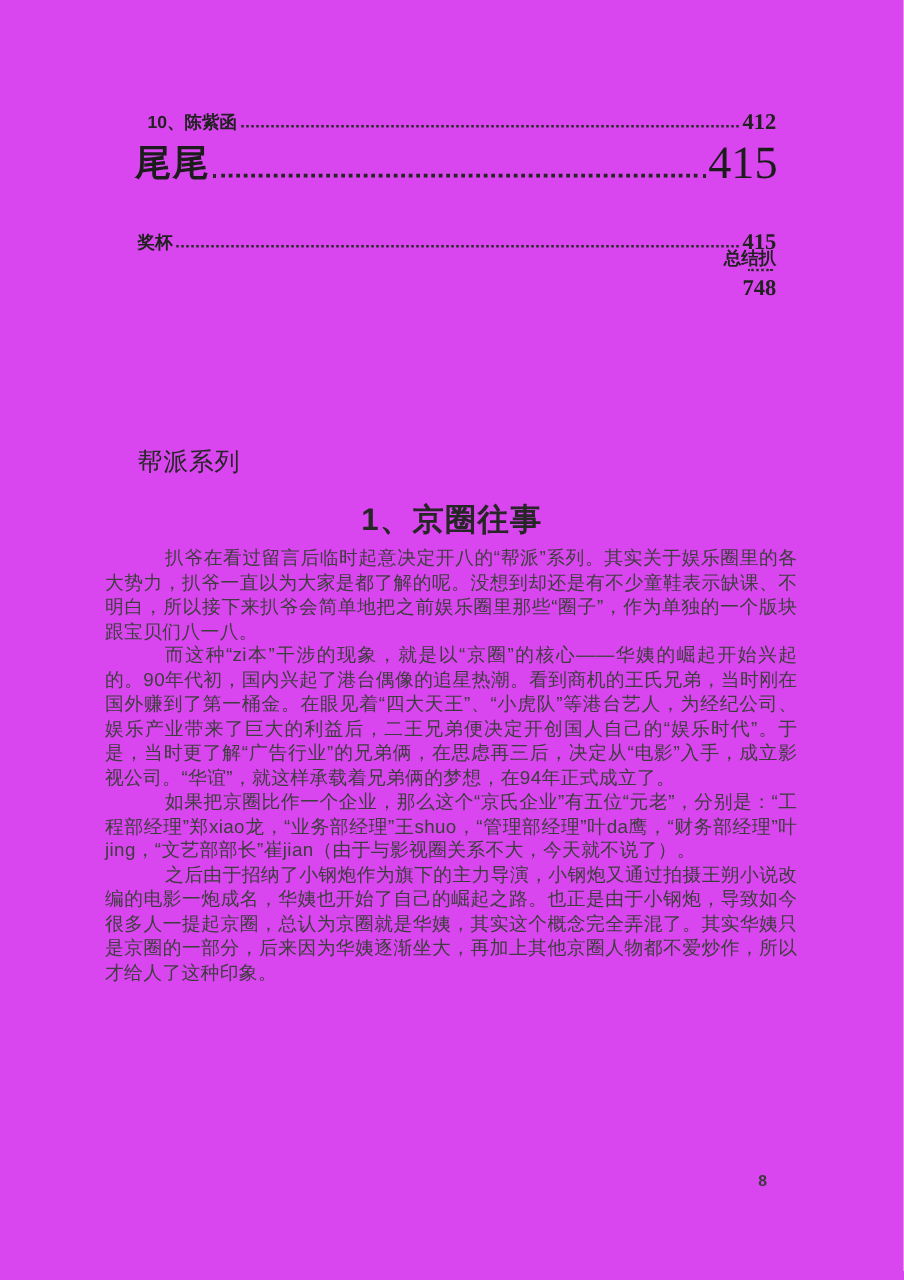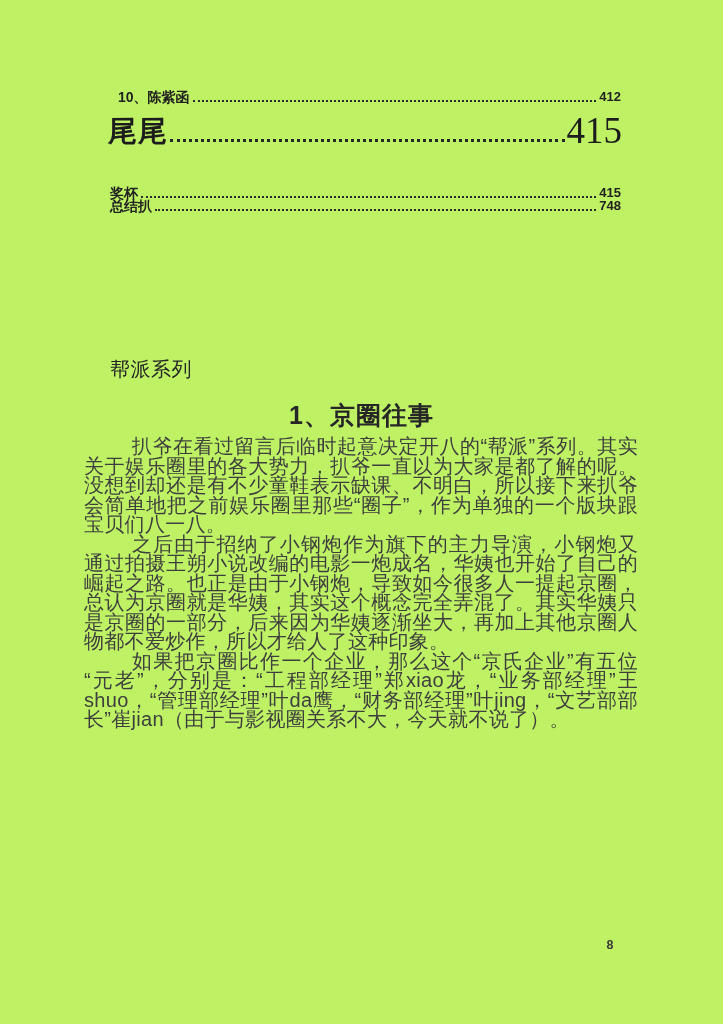--- a/index.html
+++ b/index.html
@@ -4,21 +4,21 @@
 <style>
   html, body {
     margin: 0;
     padding: 0;
     background: #ffffff;
   }
   .page {
     position: relative;
     width: 723px;
     height: 1024px;
-    background: #bef264;
+    background: #d946ef;
     overflow: hidden;
     font-family: "Liberation Sans", sans-serif;
   }
 
   
   .toc-row {
     position: absolute;
     display: flex;
     align-items: flex-end;
     color: #212121;
@@ -29,25 +29,26 @@
     flex: 1;
     border-bottom: 2px dotted #2b2b2b;
     margin: 0 3px 4px 3px;
     min-width: 20px;
   }
   .toc-row.sub {
     font-size: 14px;
     line-height: 18px;
   }
   .toc-row.sub .toc-page {
-    font-size: 13px;
+    font-size: 18px;
+    font-family: Liberation Serif, serif;
   }
   .toc-row.row1 { left: 118px; top: 88px;  width: 503px; }
   .toc-row.row2 { left: 110px; top: 184px; width: 511px; }
-  .toc-row.row3 { left: 110px; top: 197px; width: 511px; }
+  .toc-row.row3 { left: 110px; top: 197px; width: 511px; flex-direction: column; }
 
   .toc-row.chapter {
     left: 108px;
     top: 111px;
     width: 514px;
     color: #1c1c1c;
   }
   .toc-row.chapter .toc-label {
     font-size: 29px;
     line-height: 40px;
@@ -87,21 +88,21 @@
     color: #262626;
     letter-spacing: 1px;
   }
 
   
   .body-text {
     position: absolute;
     left: 84px;
     top: 437px;
     width: 554px;
-    font-size: 20px;
+    font-size: 15px;
     line-height: 19.5px;
     letter-spacing: 0.3px;
     color: #3e3e3e;
     text-align: justify;
   }
   .body-text p {
     margin: 0;
     text-indent: 48px;
   }
 
@@ -149,19 +150,20 @@
     </div>
 
   </div>
 
   <h2 class="series-title">帮派系列</h2>
 
   <h3 class="chapter-title">1、京圈往事</h3>
 
   <div class="body-text">
     <p>扒爷在看过留言后临时起意决定开八的“帮派”系列。其实关于娱乐圈里的各大势力，扒爷一直以为大家是都了解的呢。没想到却还是有不少童鞋表示缺课、不明白，所以接下来扒爷会简单地把之前娱乐圈里那些“圈子”，作为单独的一个版块跟宝贝们八一八。</p>
+    <p>而这种“zi本”干涉的现象，就是以“京圈”的核心——华姨的崛起开始兴起的。90年代初，国内兴起了港台偶像的追星热潮。看到商机的王氏兄弟，当时刚在国外赚到了第一桶金。在眼见着“四大天王”、“小虎队”等港台艺人，为经纪公司、娱乐产业带来了巨大的利益后，二王兄弟便决定开创国人自己的“娱乐时代”。于是，当时更了解“广告行业”的兄弟俩，在思虑再三后，决定从“电影”入手，成立影视公司。“华谊”，就这样承载着兄弟俩的梦想，在94年正式成立了。</p>
+    <p>如果把京圈比作一个企业，那么这个“京氏企业”有五位“元老”，分别是：“工程部经理”郑xiao龙，“业务部经理”王shuo，“管理部经理”叶da鹰，“财务部经理”叶jing，“文艺部部长”崔jian（由于与影视圈关系不大，今天就不说了）。</p>
     <p>之后由于招纳了小钢炮作为旗下的主力导演，小钢炮又通过拍摄王朔小说改编的电影一炮成名，华姨也开始了自己的崛起之路。也正是由于小钢炮，导致如今很多人一提起京圈，总认为京圈就是华姨，其实这个概念完全弄混了。其实华姨只是京圈的一部分，后来因为华姨逐渐坐大，再加上其他京圈人物都不爱炒作，所以才给人了这种印象。</p>
-    <p>如果把京圈比作一个企业，那么这个“京氏企业”有五位“元老”，分别是：“工程部经理”郑xiao龙，“业务部经理”王shuo，“管理部经理”叶da鹰，“财务部经理”叶jing，“文艺部部长”崔jian（由于与影视圈关系不大，今天就不说了）。</p>
   </div>
 
   <div class="page-number">8</div>
 
 </div>
 
 </body></html>

